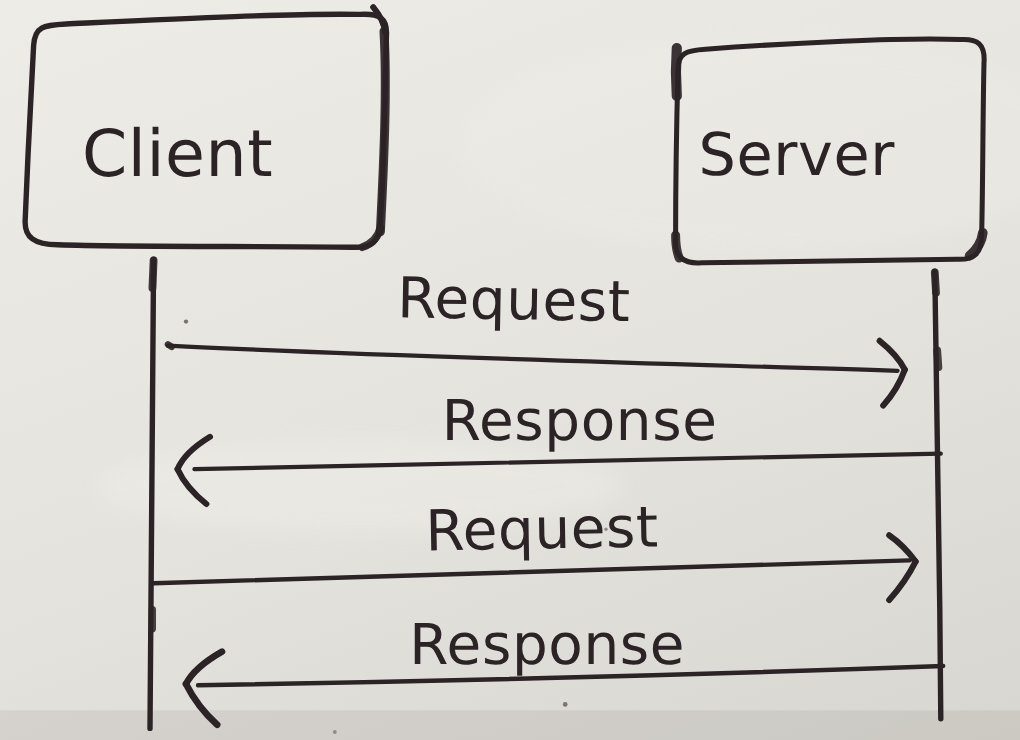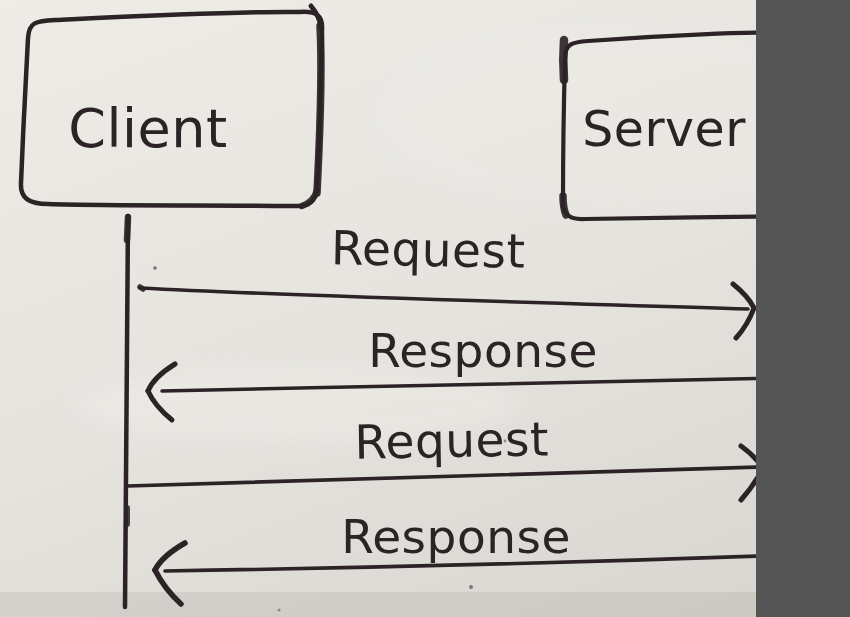--- a/index.html
+++ b/index.html
@@ -3,21 +3,21 @@
 <meta charset="utf-8">
 <style>
   html, body {
     margin: 0;
     padding: 0;
     background: #555;
     font-family: "DejaVu Sans", sans-serif;
   }
   #canvas {
     position: relative;
-    width: 756px;
+    width: 850px;
     height: 617px;
     overflow: hidden;
     background: linear-gradient(160deg,
       var(--paper-light, #edece7) 0%,
       var(--paper, #e5e3de) 55%,
       var(--paper-shadow, #d8d6d0) 100%);
   }
   svg { display: block; }
   .ink {
     stroke: var(--ink, #2b2326);

